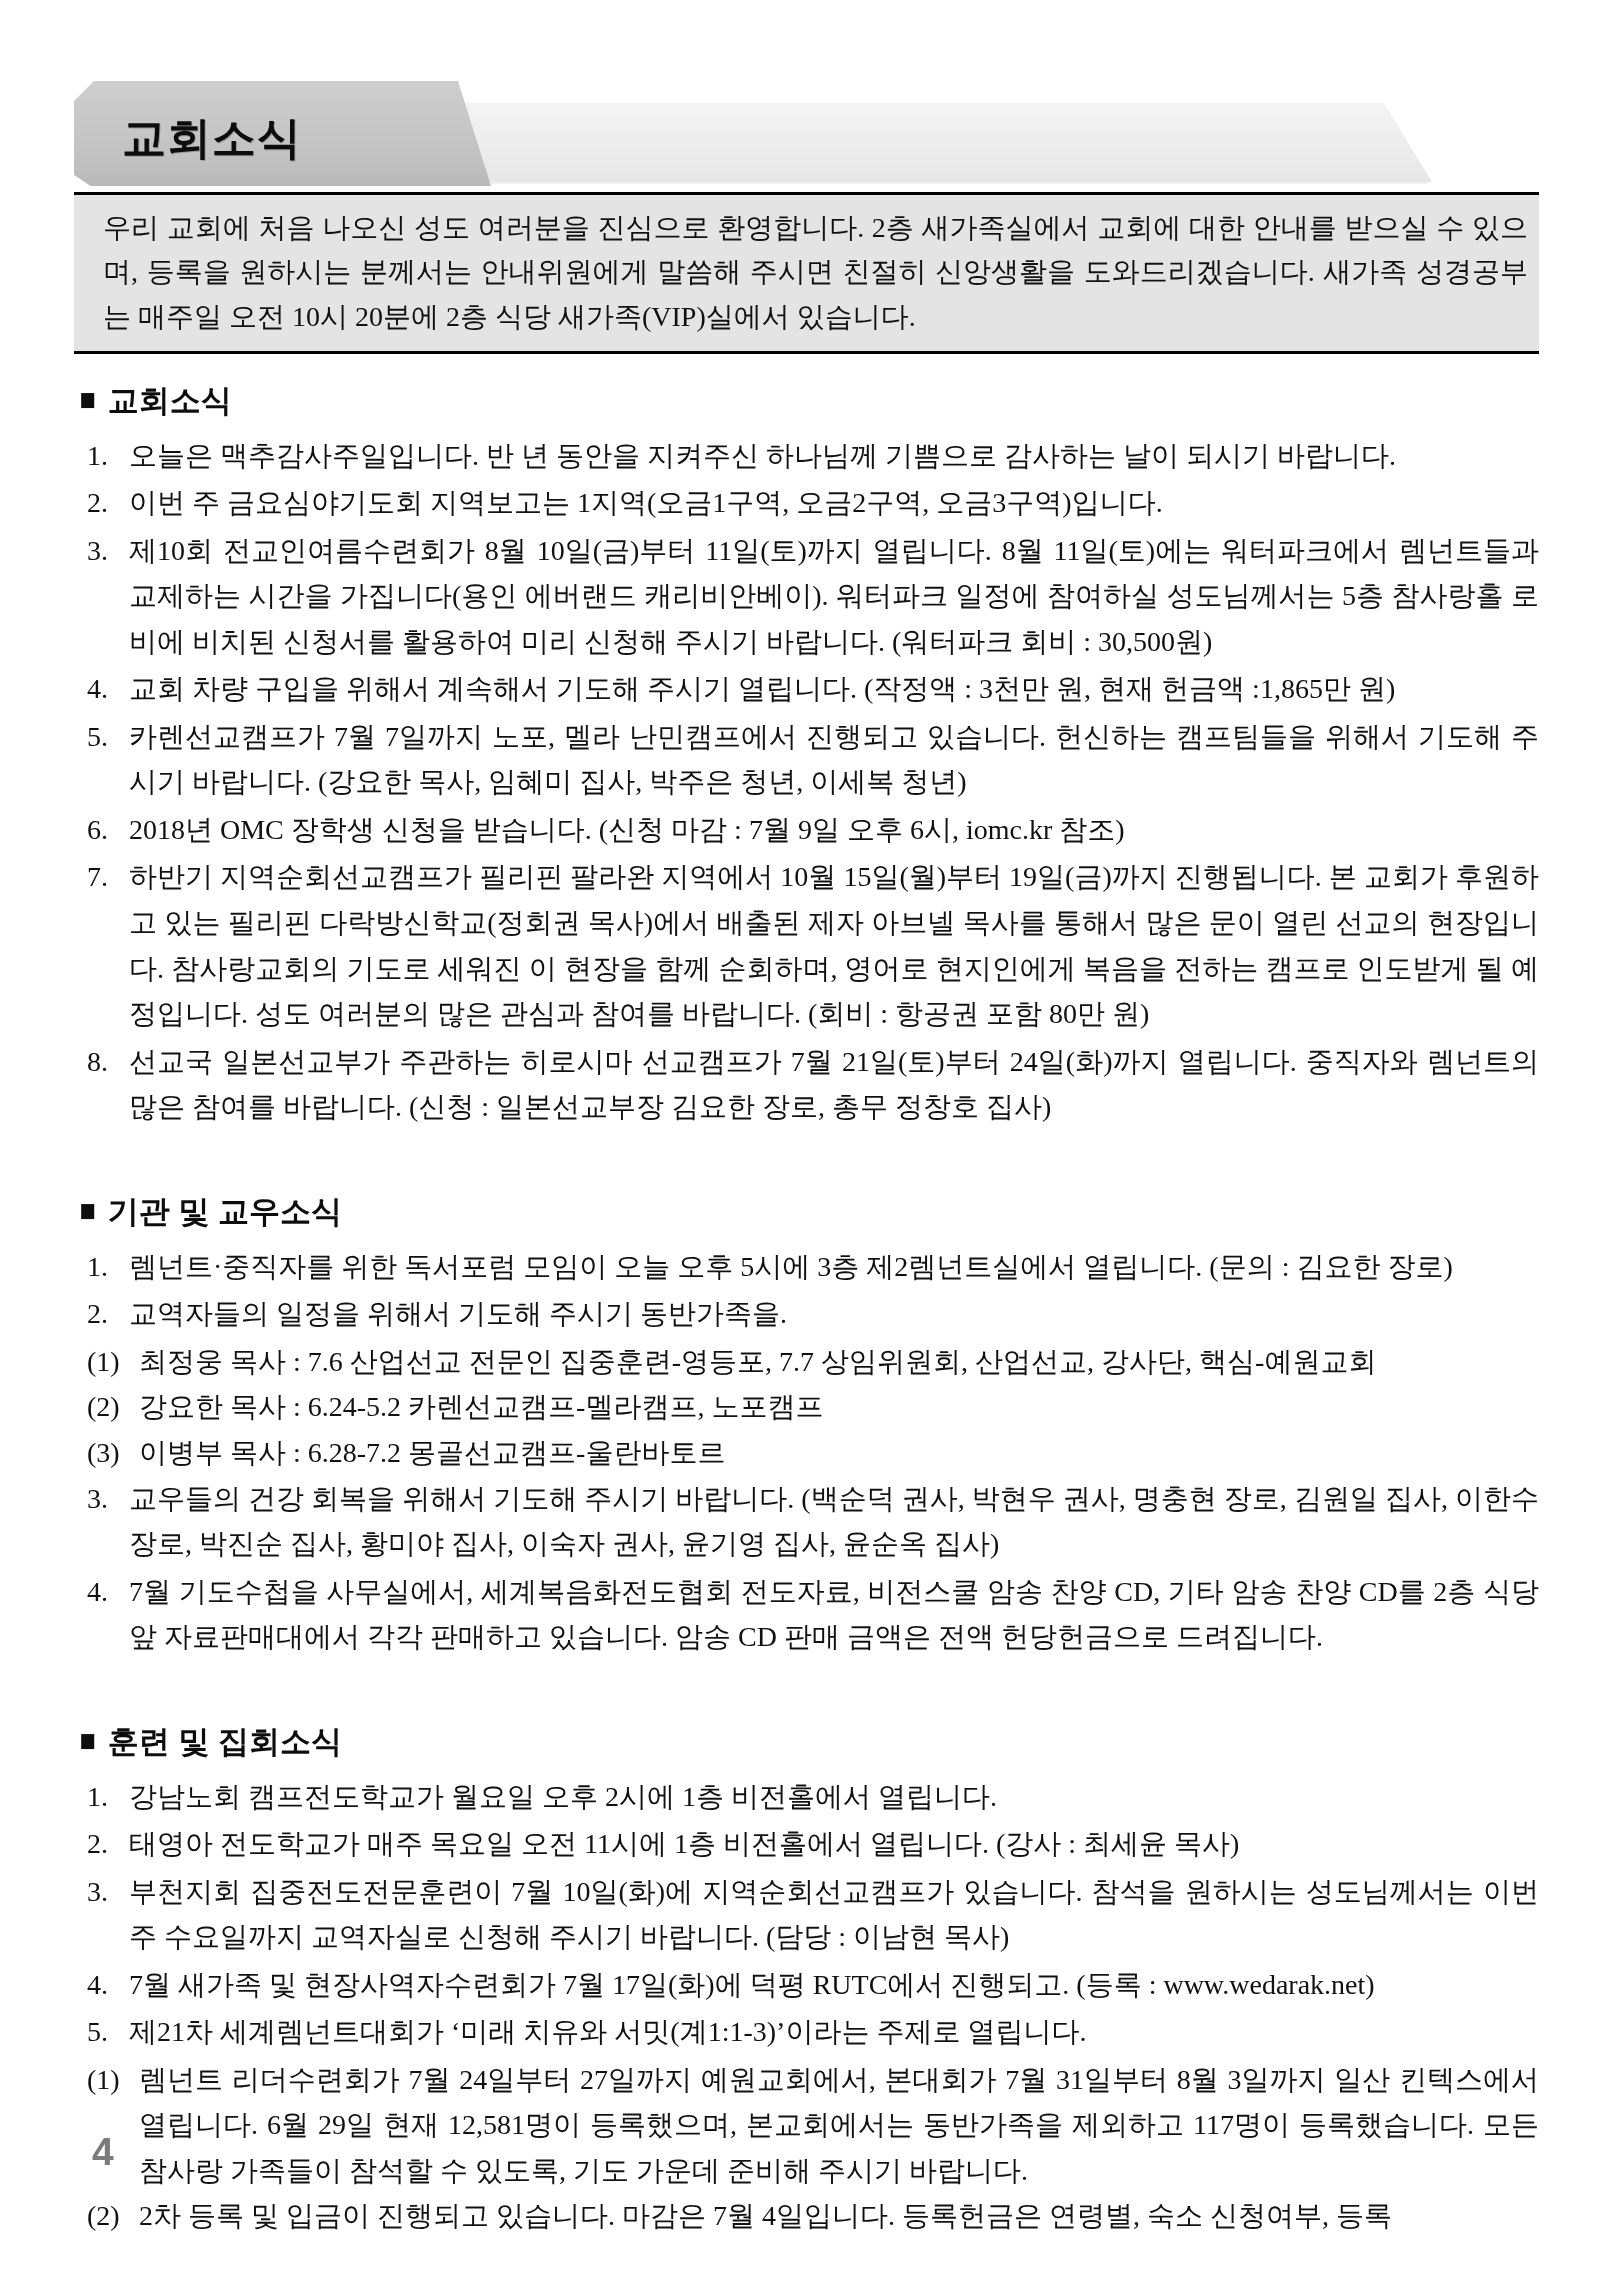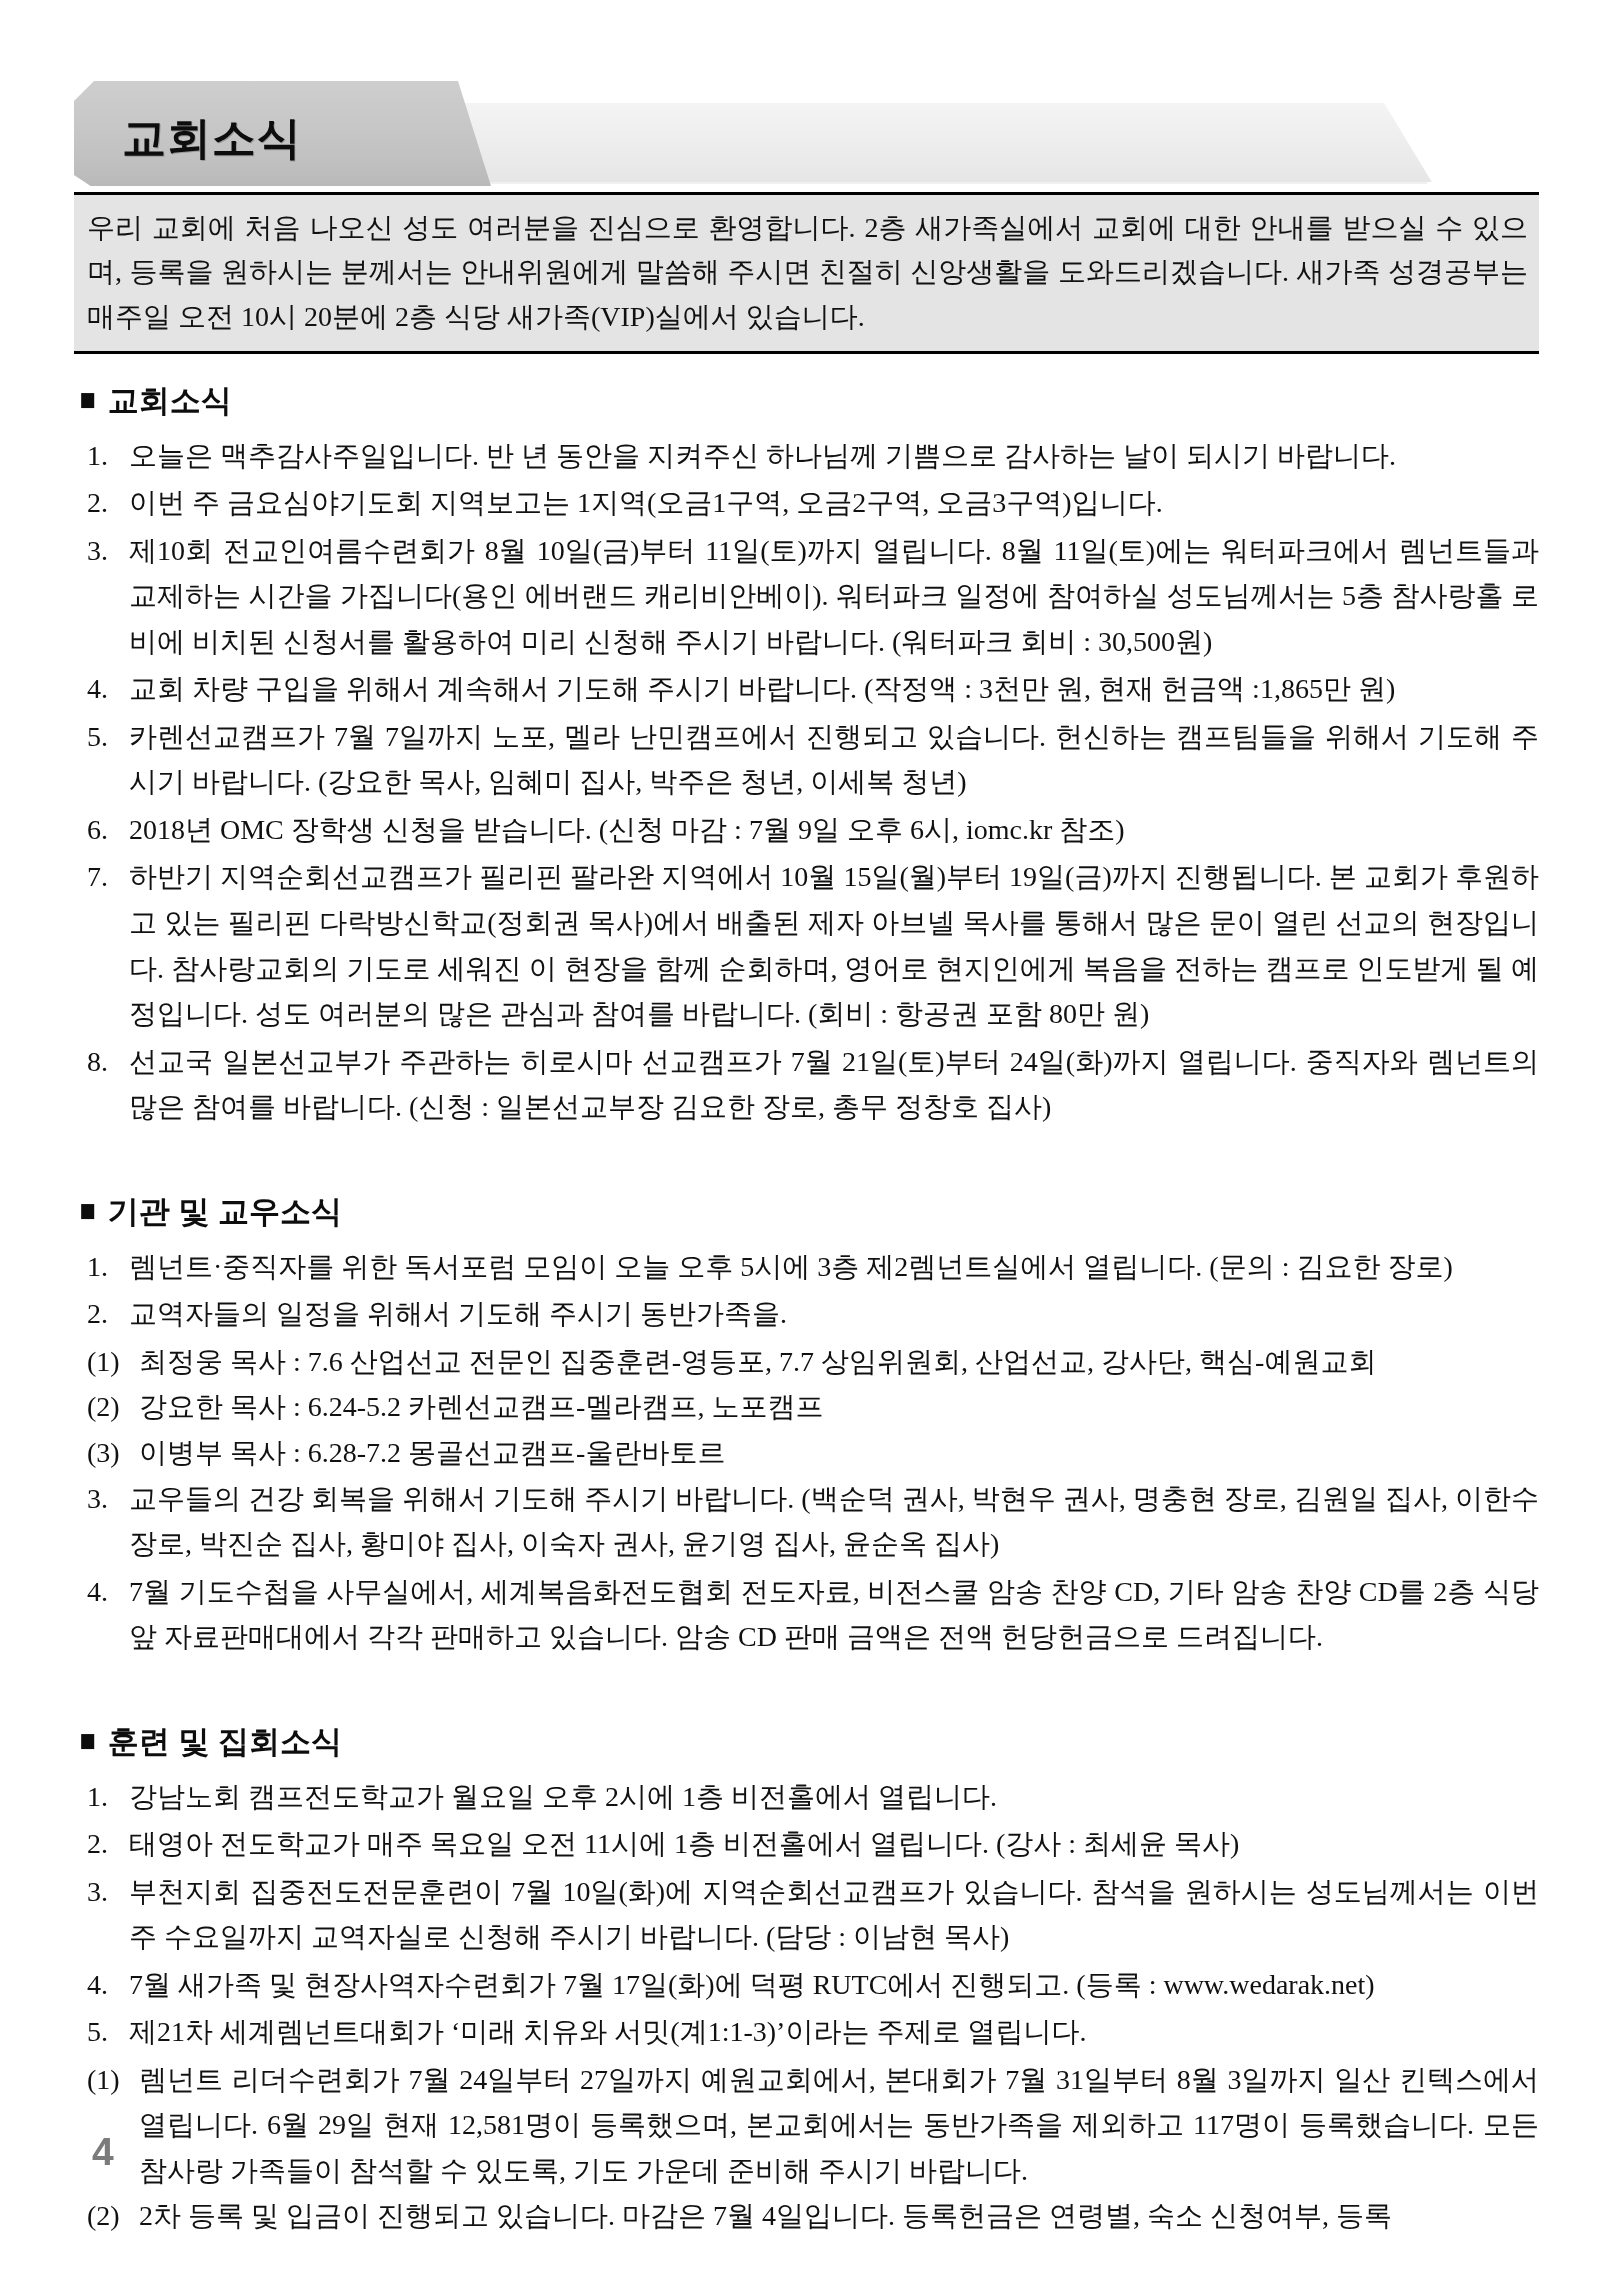--- a/index.html
+++ b/index.html
@@ -39,21 +39,21 @@
     font-weight:900; font-size:44px; letter-spacing:0.9px; color:#0d0d0d;
     text-shadow:0.9px 0.9px 0 #9a9a9a;
   }
 
   
   .welcome {
     margin-top:5.5px;
     background:#e4e4e4;
     border-top:3.7px solid #000000;
     border-bottom:3.7px solid #000000;
-    padding:11px 11px 11px 13px;
+    padding:11px 11px 11px 29px;
     font-size:28px; line-height:1.6;
     text-align:justify;
   }
 
   
   .section { margin-top:26px; }
   .section + .section { margin-top:61px; }
   .section-heading {
     display:flex; align-items:center; gap:12px;
     font-family:"Liberation Sans","DejaVu Sans",sans-serif;
@@ -107,21 +107,21 @@
       <div class="item">
         <span class="item-num">2.</span>
         <span class="item-text">이번 주 금요심야기도회 지역보고는 1지역(오금1구역, 오금2구역, 오금3구역)입니다.</span>
       </div>
       <div class="item">
         <span class="item-num">3.</span>
         <span class="item-text">제10회 전교인여름수련회가 8월 10일(금)부터 11일(토)까지 열립니다. 8월 11일(토)에는 워터파크에서 렘넌트들과 교제하는 시간을 가집니다(용인 에버랜드 캐리비안베이). 워터파크 일정에 참여하실 성도님께서는 5층 참사랑홀 로비에 비치된 신청서를 활용하여 미리 신청해 주시기 바랍니다. (워터파크 회비 : 30,500원)</span>
       </div>
       <div class="item">
         <span class="item-num">4.</span>
-        <span class="item-text">교회 차량 구입을 위해서 계속해서 기도해 주시기 바랍니다. (작정액 : 3천만 원, 현재 헌금액 :1,865만 원)</span>
+        <span class="item-text">교회 차량 구입을 위해서 계속해서 기도해 주시기 열립니다. (작정액 : 3천만 원, 현재 헌금액 :1,865만 원)</span>
       </div>
       <div class="item">
         <span class="item-num">5.</span>
         <span class="item-text">카렌선교캠프가 7월 7일까지 노포, 멜라 난민캠프에서 진행되고 있습니다. 헌신하는 캠프팀들을 위해서 기도해 주시기 바랍니다. (강요한 목사, 임혜미 집사, 박주은 청년, 이세복 청년)</span>
       </div>
       <div class="item">
         <span class="item-num">6.</span>
         <span class="item-text">2018년 OMC 장학생 신청을 받습니다. (신청 마감 : 7월 9일 오후 6시, iomc.kr 참조)</span>
       </div>
       <div class="item">

